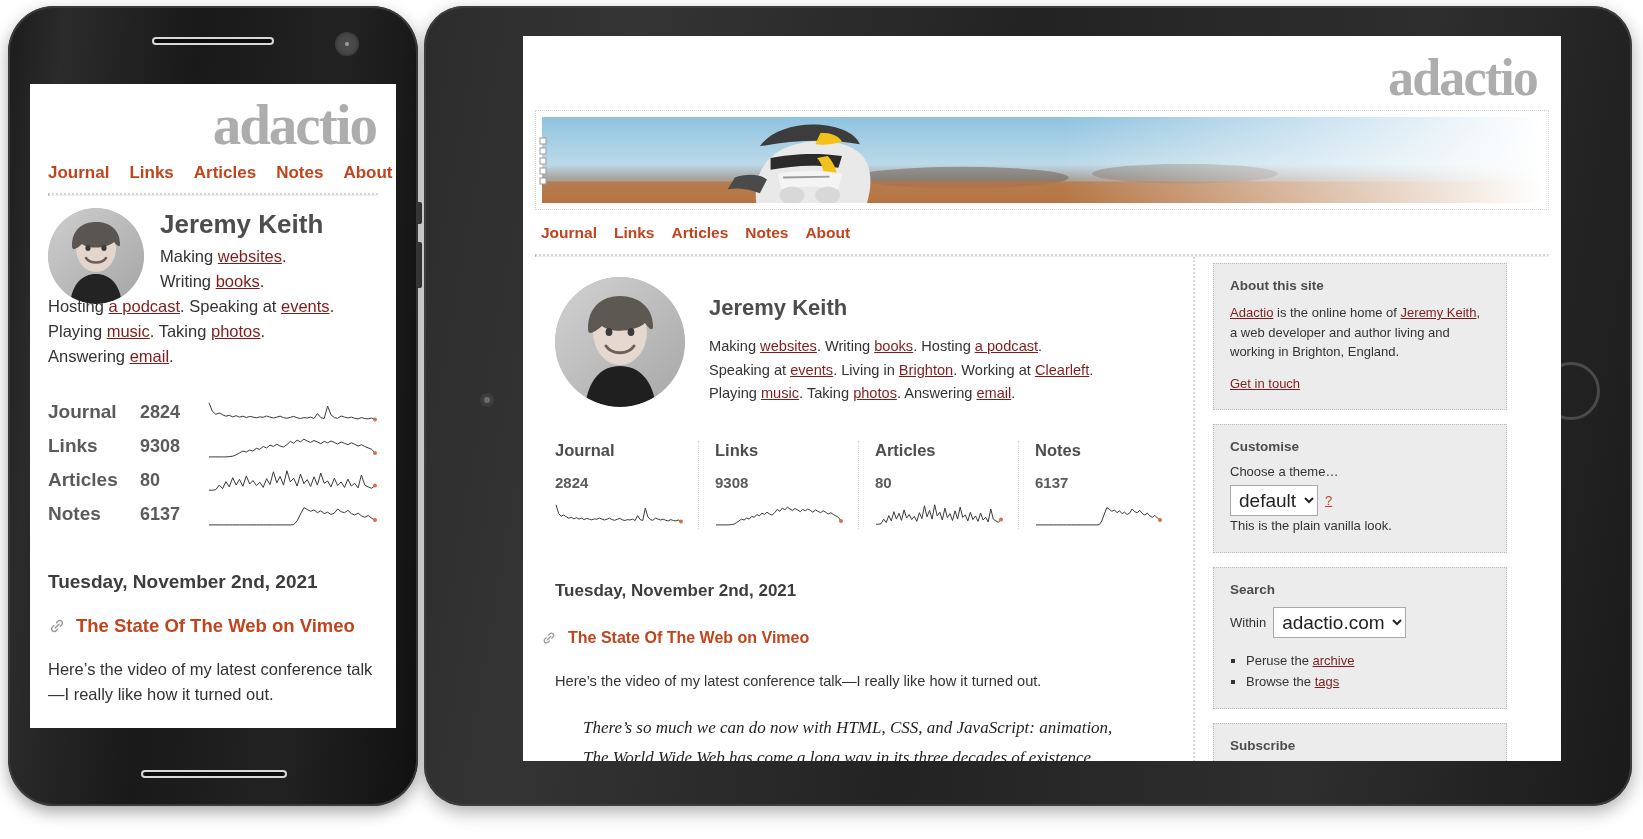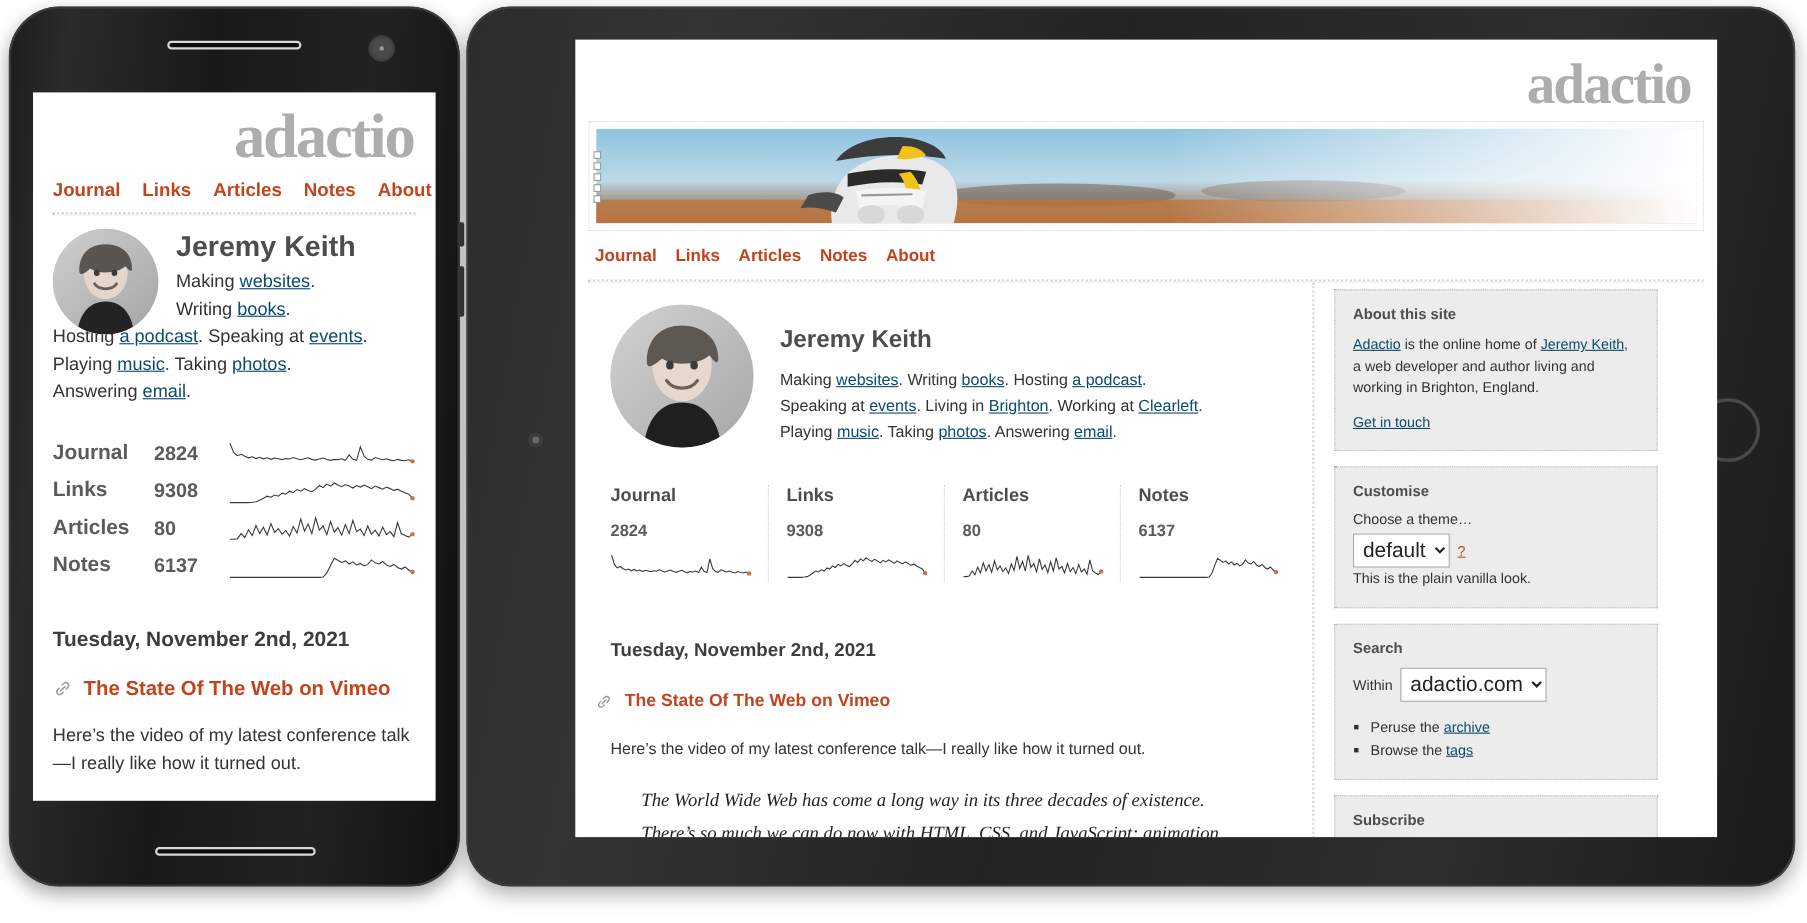--- a/index.html
+++ b/index.html
@@ -65,21 +65,21 @@
     position:absolute; left:99px; top:30px; width:1038px; height:725px;
     background:#fff; overflow:hidden;
   }
 
   
   .logo {
     font-family:"Liberation Serif", serif;
     font-weight:700; color:#adadad; letter-spacing:-0.035em;
     line-height:1; user-select:none;
   }
-  .bio-link, .sb-link { color:#0c4a6e; text-decoration:underline;margin-top:14px; }
+  .bio-link, .sb-link { color:#7f1d1d; text-decoration:underline;margin-top:14px; }
 
   
   .p-wrap { padding: 8px 18px 0 18px; }
   .p-logo { font-size:57px; text-align:right; padding-right:2px; margin-top:4px;}
   .p-nav { margin-top:10px; font-size:17px; display:flex; gap:20px; }
   .p-nav a{ color:#c1441d; text-decoration:none; font-weight:700;}
   .p-rule{ margin:10px 0 12px 0; border-top:2px dotted #d3d3d3;}
   .p-id { position:relative; }
   .p-avatar{
     position:absolute; left:0; top:0; width:96px;height:96px;border-radius:50%;
@@ -406,22 +406,22 @@
                 <path d="M6.4 9.6 4.9 11.1a2.9 2.9 0 1 0 4.1 4.1l1.5-1.5"></path>
                 <path d="M13.6 10.4l1.5-1.5a2.9 2.9 0 1 0-4.1-4.1L9.5 6.3"></path>
               </g>
             </svg>
             <a href="#">The State Of The Web on Vimeo</a>
           </div>
 
           <p class="t-entry-body">Here’s the video of my latest conference talk—I really like how it turned out.</p>
 
           <blockquote class="t-quote">
+            <div>There’s so much we can do now with HTML, CSS, and JavaScript: animation,</div>
             <div>The World Wide Web has come a long way in its three decades of existence.</div>
-            <div>There’s so much we can do now with HTML, CSS, and JavaScript: animation,</div>
 
           </blockquote>
         </div>
 
         <aside class="t-side">
 
           <section class="sb-mod">
             <h3 class="sb-h">About this site</h3>
             <p class="sb-p"><a class="sb-link" href="#">Adactio</a><span> is the online home of </span><a class="sb-link" href="#">Jeremy Keith</a><span>, a web developer and author living and working in Brighton, England.</span></p>
             <p class="sb-p"><a class="sb-link" href="#">Get in touch</a></p>

